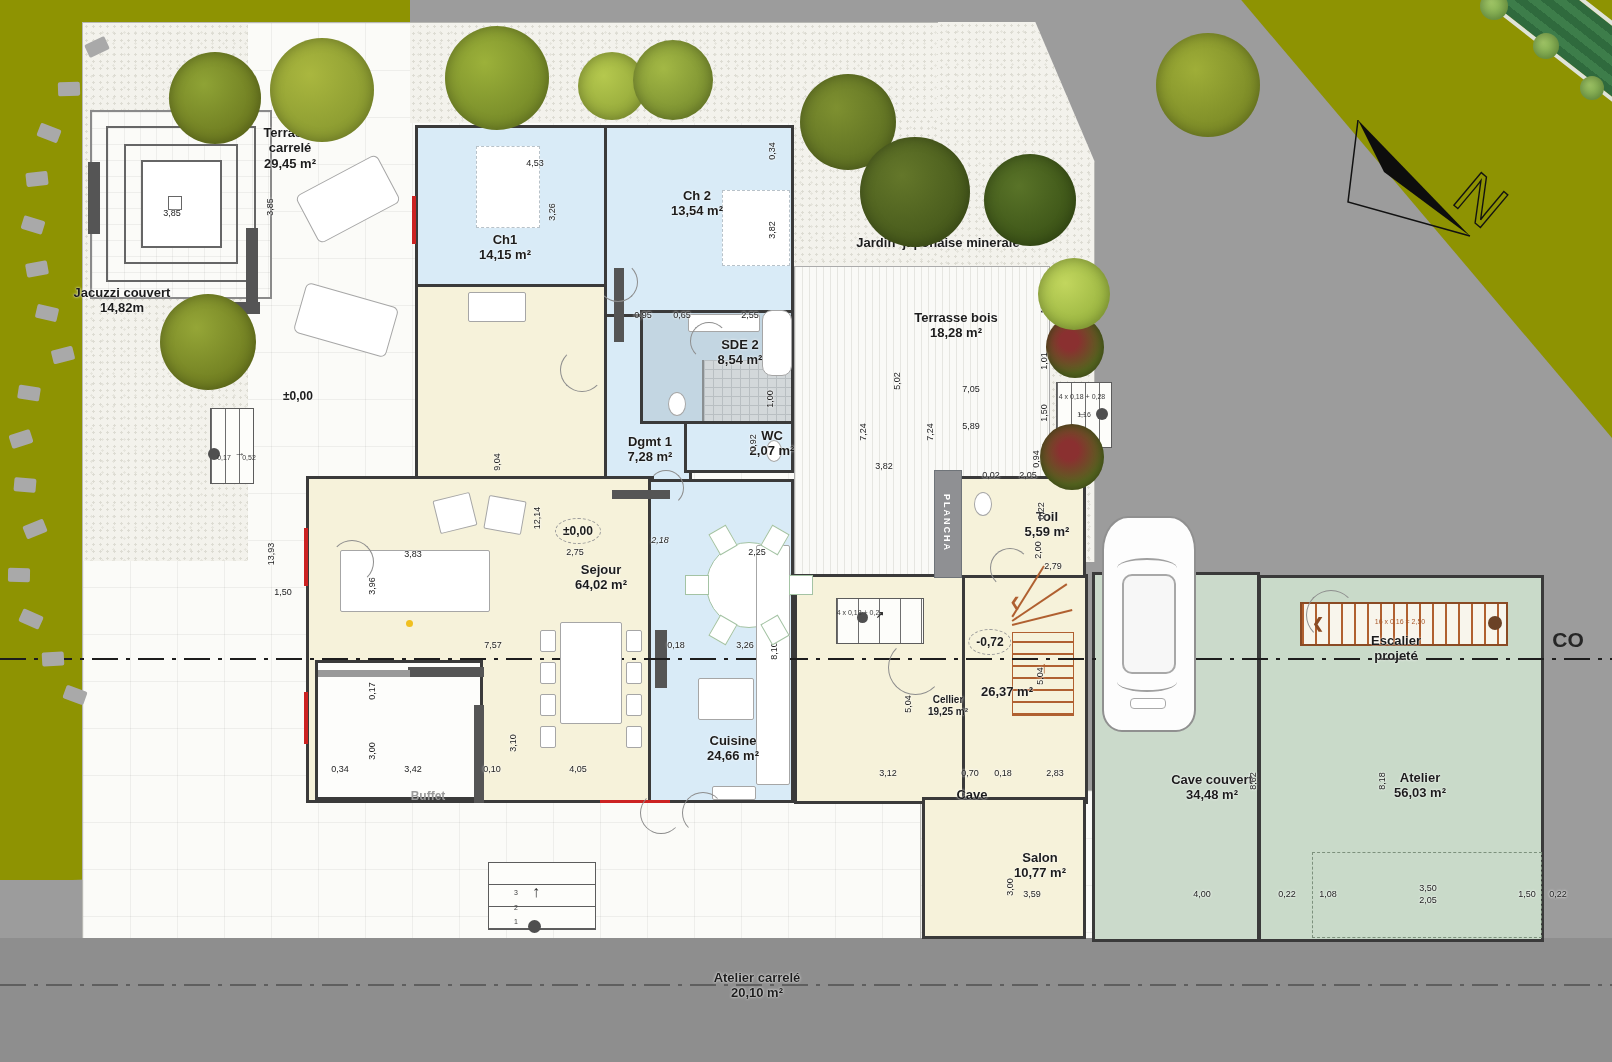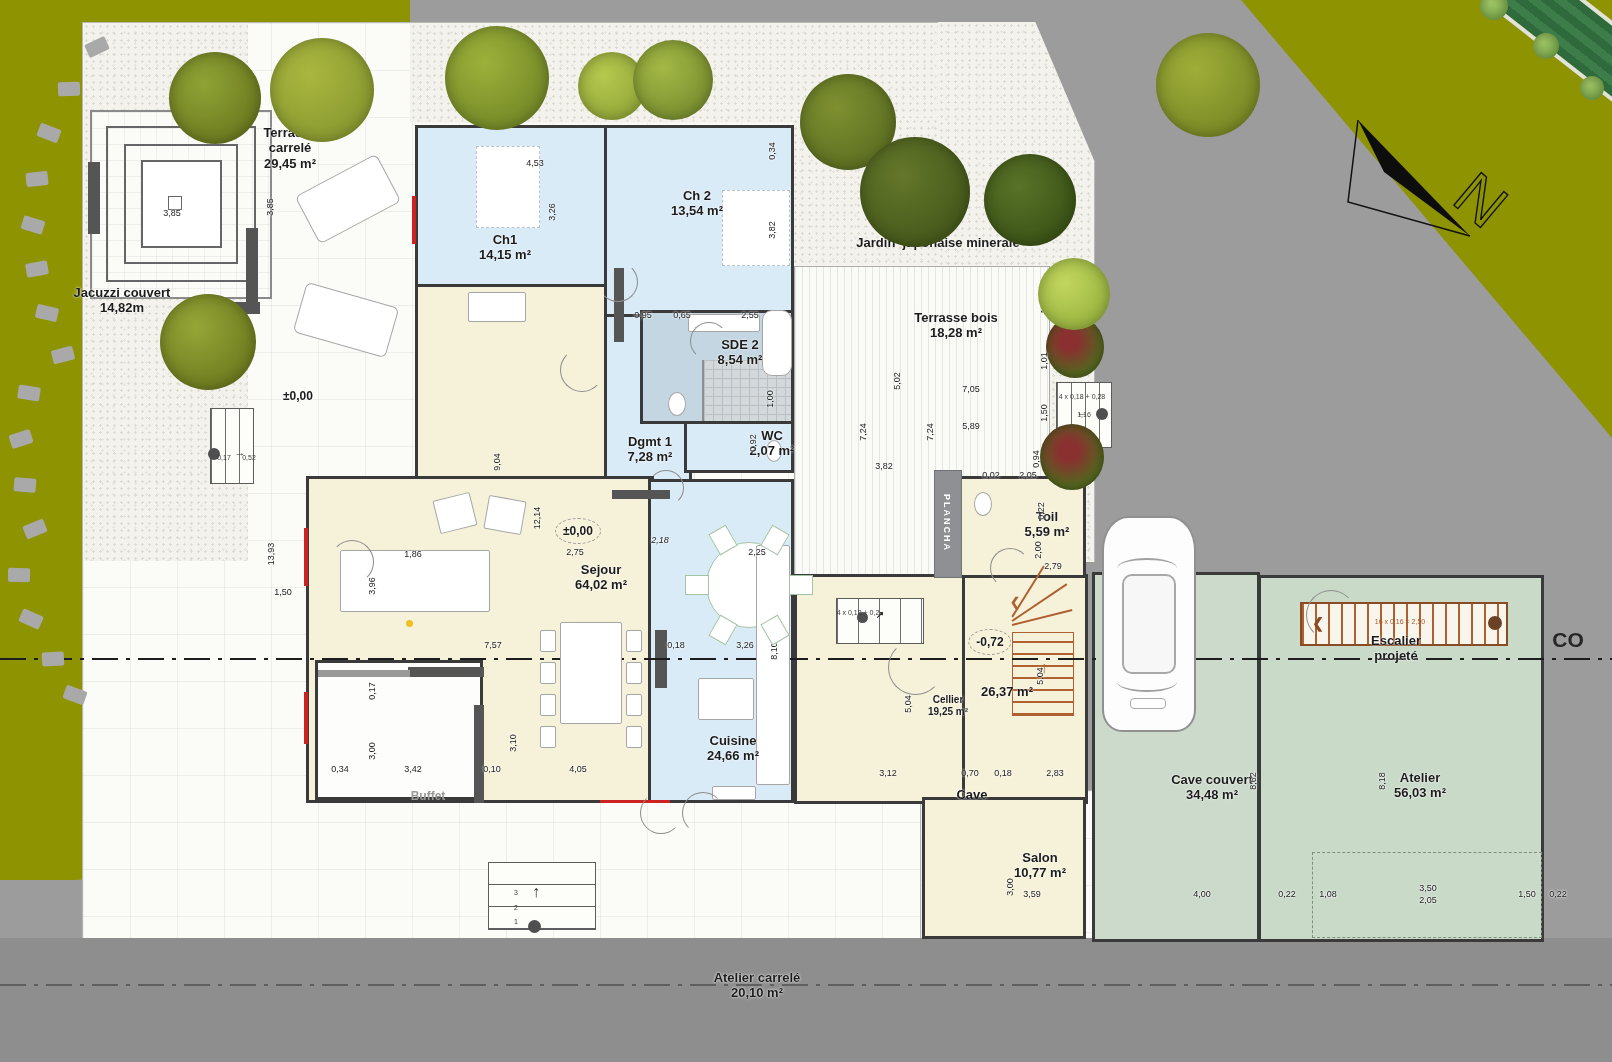--- a/index.html
+++ b/index.html
@@ -229,21 +229,21 @@
     <div class="dim v" style="left: 1044px; top: 361px;">1,01</div>
     <div class="dim v" style="left: 1044px; top: 413px;">1,50</div>
     <div class="dim v" style="left: 1036px; top: 459px;">0,94</div>
     <div class="dim" style="left: 991px; top: 475px;">0,02</div>
     <div class="dim" style="left: 1028px; top: 475px;">2,05</div>
     <div class="dim v" style="left: 1041px; top: 511px;">0,22</div>
     <div class="dim v" style="left: 1038px; top: 550px;">2,00</div>
     <div class="dim" style="left: 1053px; top: 566px;">2,79</div>
     <div class="dim v" style="left: 271px; top: 554px;">13,93</div>
     <div class="dim" style="left: 283px; top: 592px;">1,50</div>
-    <div class="dim" style="left: 413px; top: 554px;">1,86</div>
+    <div class="dim" style="left: 413px; top: 554px;">3,83</div>
     <div class="dim v" style="left: 372px; top: 586px;">3,96</div>
     <div class="dim" style="left: 493px; top: 645px;">7,57</div>
     <div class="dim" style="left: 676px; top: 645px;">0,18</div>
     <div class="dim" style="left: 745px; top: 645px;">3,26</div>
     <div class="dim v" style="left: 774px; top: 651px;">8,10</div>
     <div class="dim v" style="left: 372px; top: 691px;">0,17</div>
     <div class="dim v" style="left: 372px; top: 751px;">3,00</div>
     <div class="dim" style="left: 340px; top: 769px;">0,34</div>
     <div class="dim" style="left: 413px; top: 769px;">3,42</div>
     <div class="dim" style="left: 492px; top: 769px;">0,10</div>

